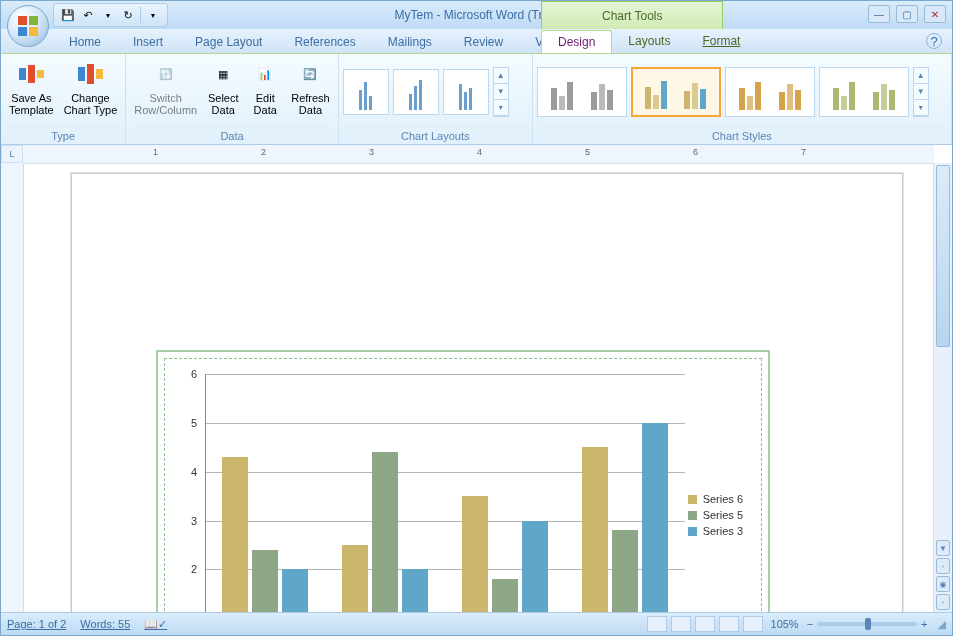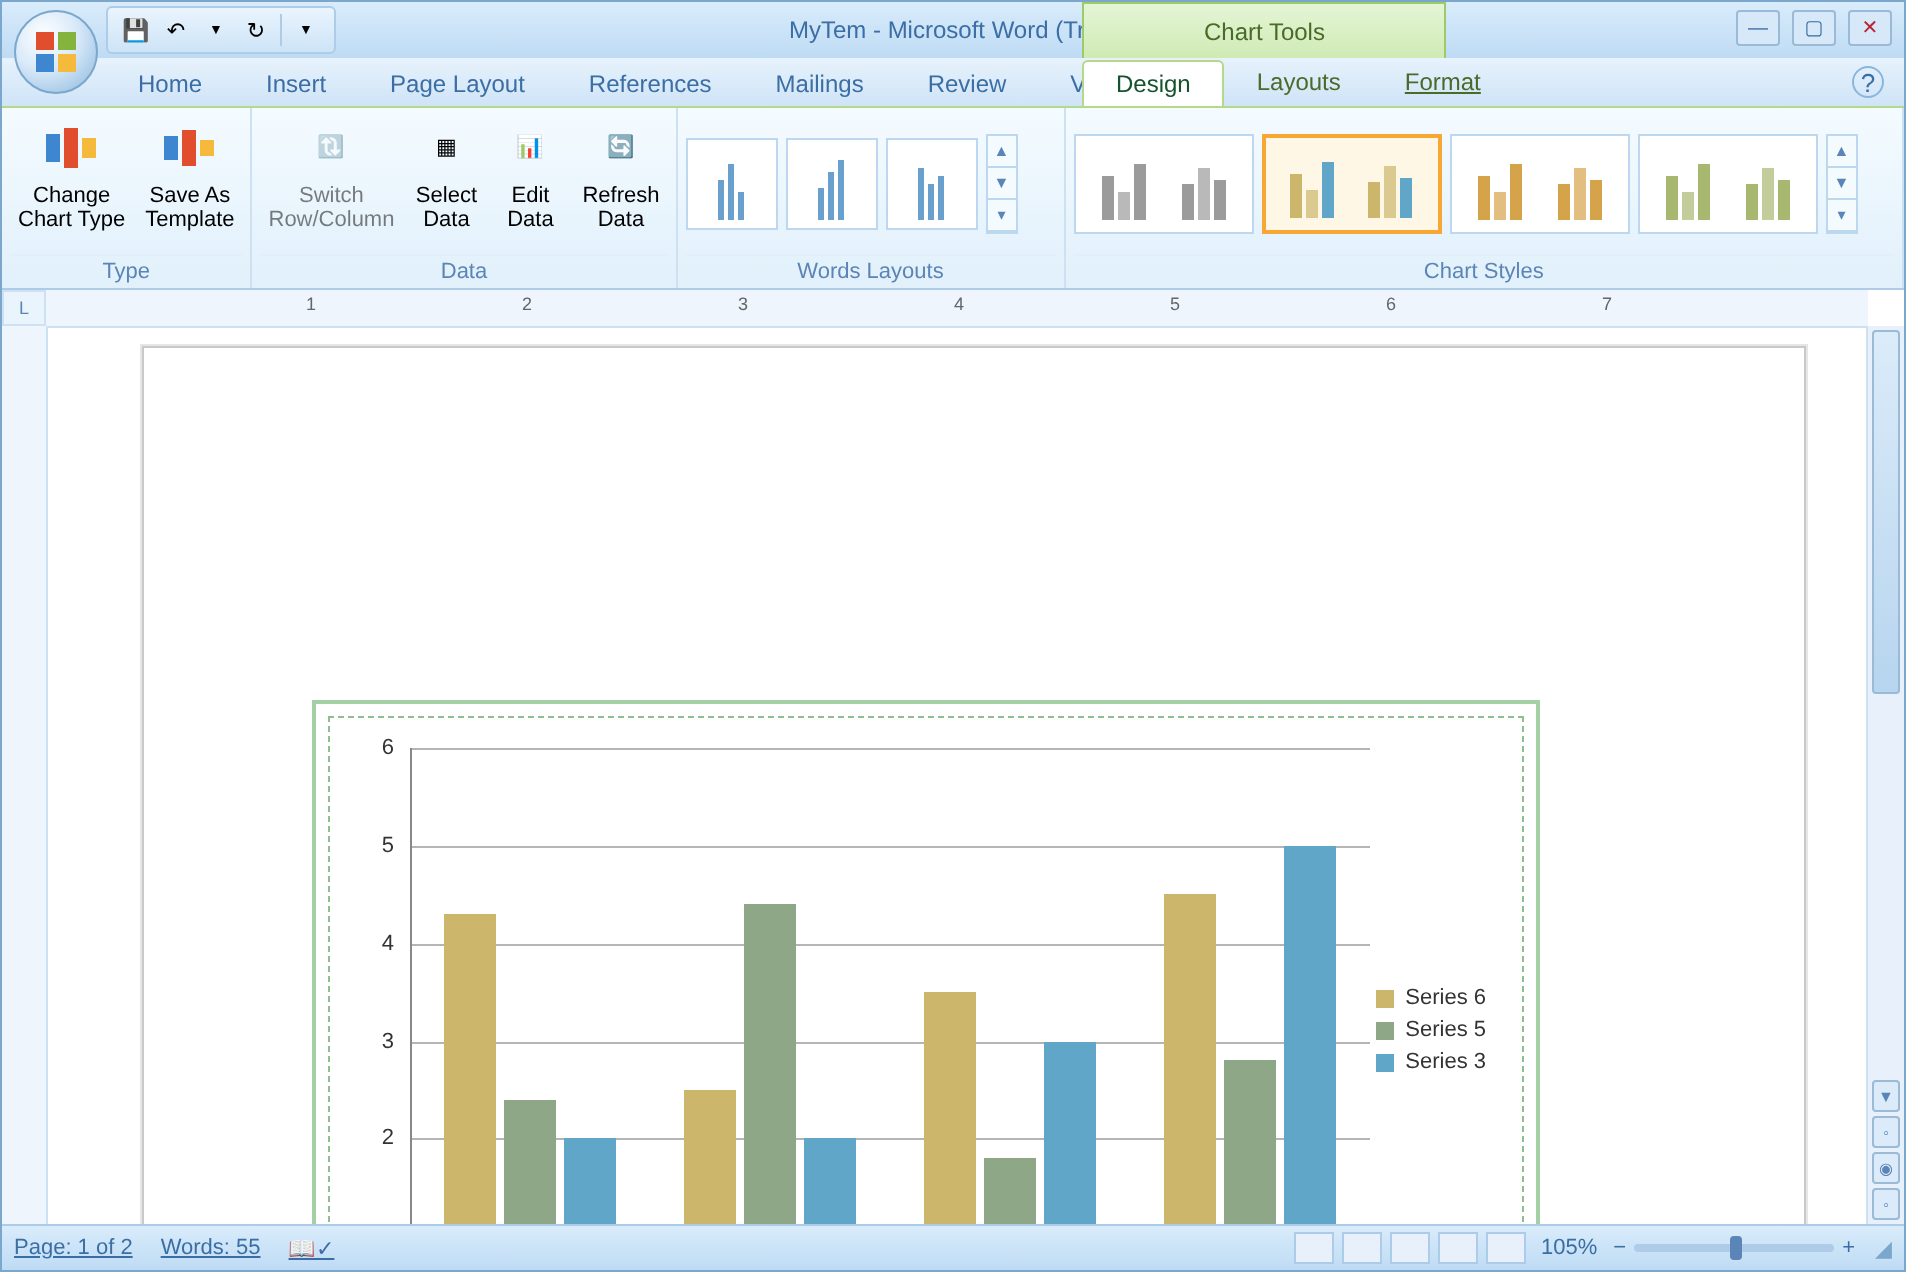--- a/index.html
+++ b/index.html
@@ -9,21 +9,21 @@
   .office-btn svg{width:24px;height:24px;}
   .qat{margin-left:52px;display:flex;align-items:center;gap:4px;height:22px;background:linear-gradient(#eaf4fd,#cde4f7);border:1px solid #aecce8;border-radius:3px;padding:0 6px;}
   .qat-item{width:16px;height:16px;display:flex;align-items:center;justify-content:center;font-size:11px;cursor:pointer;}
   .title-text{position:absolute;left:0;right:0;text-align:center;color:#3b6ea5;font-size:12px;pointer-events:none;}
   .title-chart-tools{position:absolute;left:540px;top:0;height:28px;display:flex;align-items:center;padding:0 60px;background:linear-gradient(#e4f5d6,#cfeab3);border:1px solid #9ccb68;border-bottom:none;color:#4a6a2a;font-size:12px;}
   .win-controls{position:absolute;right:6px;top:4px;display:flex;gap:6px;}
   .win-btn{width:20px;height:16px;display:flex;align-items:center;justify-content:center;border:1px solid #9bbad6;background:#d7e9f9;border-radius:2px;cursor:pointer;font-size:10px;color:#3b6ea5;}
   .tabs{height:24px;background:linear-gradient(#e7f2fc,#cfe4f7);display:flex;align-items:flex-end;padding-left:52px;position:relative;}
   .tab{padding:4px 16px;color:#3b6ea5;cursor:pointer;font-size:12px;}
   .tab.context{background:linear-gradient(#ecf9df,#e0f3cc);border:1px solid #b4d98a;border-bottom:none;border-radius:3px 3px 0 0;}
-  .tab.active{background:#fff;border:1px solid #b4d98a;border-bottom:none;border-radius:3px 3px 0 0;color:#14532d;}
+  .tab.active{background:#fff;border:1px solid #b4d98a;border-bottom:none;border-radius:3px 3px 0 0;color:#701a75;}
   .context-tabs{position:absolute;left:540px;display:flex;}
   .help-icon{position:absolute;right:10px;top:4px;color:#3b6ea5;cursor:pointer;font-size:13px;border:1px solid #8ab6dc;border-radius:50%;width:14px;height:14px;display:flex;align-items:center;justify-content:center;}
   .ribbon{height:90px;background:linear-gradient(#f4fbff,#e1f0fb);border-top:1px solid #b4d98a;border-bottom:1px solid #aecce8;display:flex;}
   .group{border-right:1px solid #cde1f2;display:flex;flex-direction:column;justify-content:space-between;padding:2px 4px 0;}
   .group-label{text-align:center;color:#5a85b6;font-size:11px;padding:2px 0;border-top:1px solid #e1eefb;}
   .group-body{display:flex;align-items:flex-start;gap:2px;flex:1;}
   .big-btn{display:flex;flex-direction:column;align-items:center;padding:2px 4px;cursor:pointer;text-align:center;line-height:1.1;border-radius:3px;}
   .big-btn .ico{width:32px;height:32px;display:flex;align-items:center;justify-content:center;margin-bottom:2px;}
   .big-btn.disabled{opacity:.5;}
   .layout-gallery{display:flex;gap:4px;align-items:center;}
@@ -107,35 +107,35 @@
     </div>
     <div class="help-icon">?</div>
   </div>
 
   <div class="ribbon">
 
     <div class="group">
       <div class="group-body">
         <div class="big-btn">
           <div class="ico ico-bars">
+              <span style="height:12px;background:#3f86d0;"></span>
+              <span style="height:18px;background:#e04e2e;"></span>
+              <span style="height:8px;background:#f5ba3c;"></span>
+            </div>
+          <span style="white-space:pre-line;">Save As
+Template</span>
+        </div>
+        <div class="big-btn">
+          <div class="ico ico-bars">
               <span style="height:14px;background:#3f86d0;"></span>
               <span style="height:20px;background:#e04e2e;"></span>
               <span style="height:10px;background:#f5ba3c;"></span>
             </div>
           <span style="white-space:pre-line;">Change
 Chart Type</span>
-        </div>
-        <div class="big-btn">
-          <div class="ico ico-bars">
-              <span style="height:12px;background:#3f86d0;"></span>
-              <span style="height:18px;background:#e04e2e;"></span>
-              <span style="height:8px;background:#f5ba3c;"></span>
-            </div>
-          <span style="white-space:pre-line;">Save As
-Template</span>
         </div>
       </div>
       <div class="group-label">Type</div>
     </div>
 
     <div class="group">
       <div class="group-body">
         <div class="big-btn disabled">
           <div class="ico">🔃</div>
           <span style="white-space:pre-line;">Switch
@@ -176,21 +176,21 @@
             <div class="mini-bar" style="height:26px;"></div>
             <div class="mini-bar" style="height:18px;"></div>
             <div class="mini-bar" style="height:22px;"></div>
           </div>
         <div class="gallery-scroll">
           <div>▲</div>
           <div>▼</div>
           <div>▾</div>
         </div>
       </div>
-      <div class="group-label">Words Layouts</div>
+      <div class="group-label">Chart Layouts</div>
     </div>
 
     <div class="group" style="flex:1;">
       <div class="group-body style-gallery" id="style-gallery">
           <div class="style-item">
             <div style="display:flex;align-items:flex-end;gap:2px;">
               <div class="sb" style="height:22px;background:#9b9b9b;"></div>
               <div class="sb" style="height:14px;background:#9b9b9b;opacity:.7;"></div>
               <div class="sb" style="height:28px;background:#9b9b9b;"></div>
             </div>

